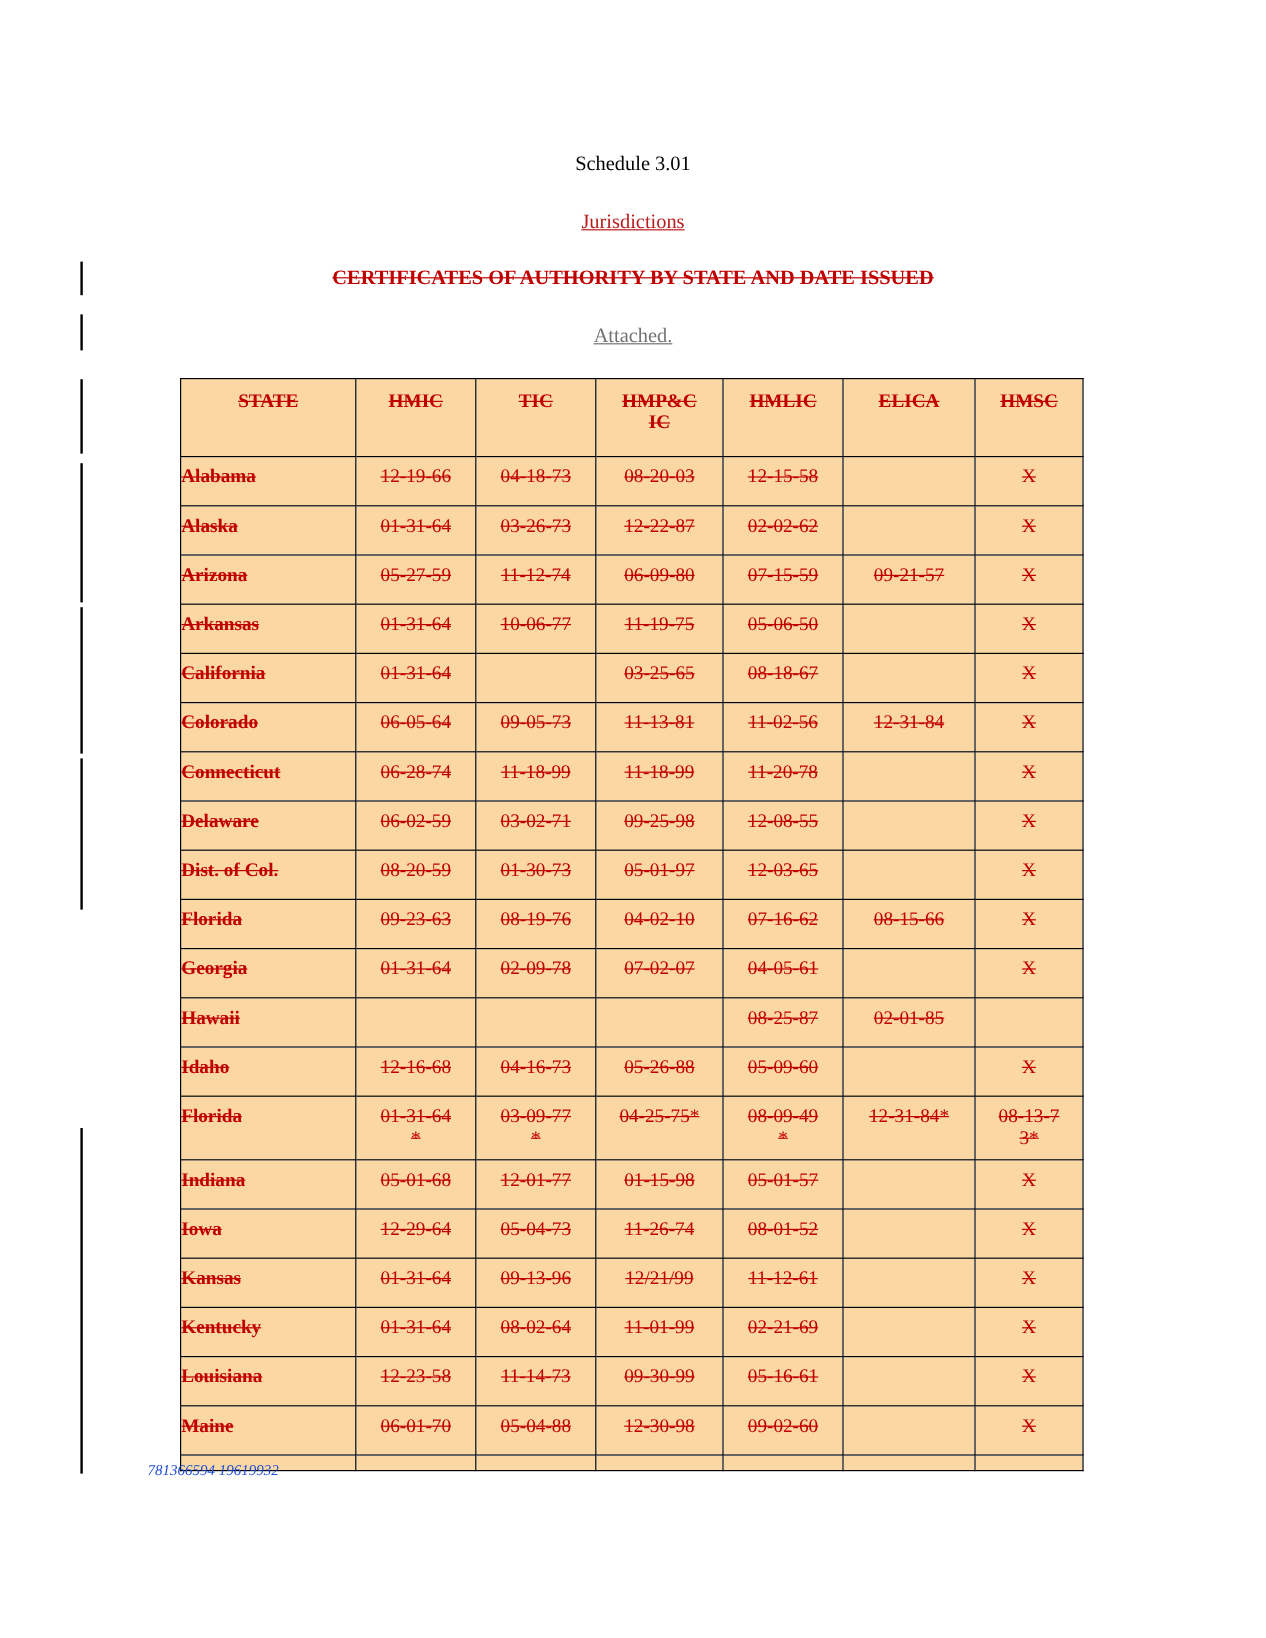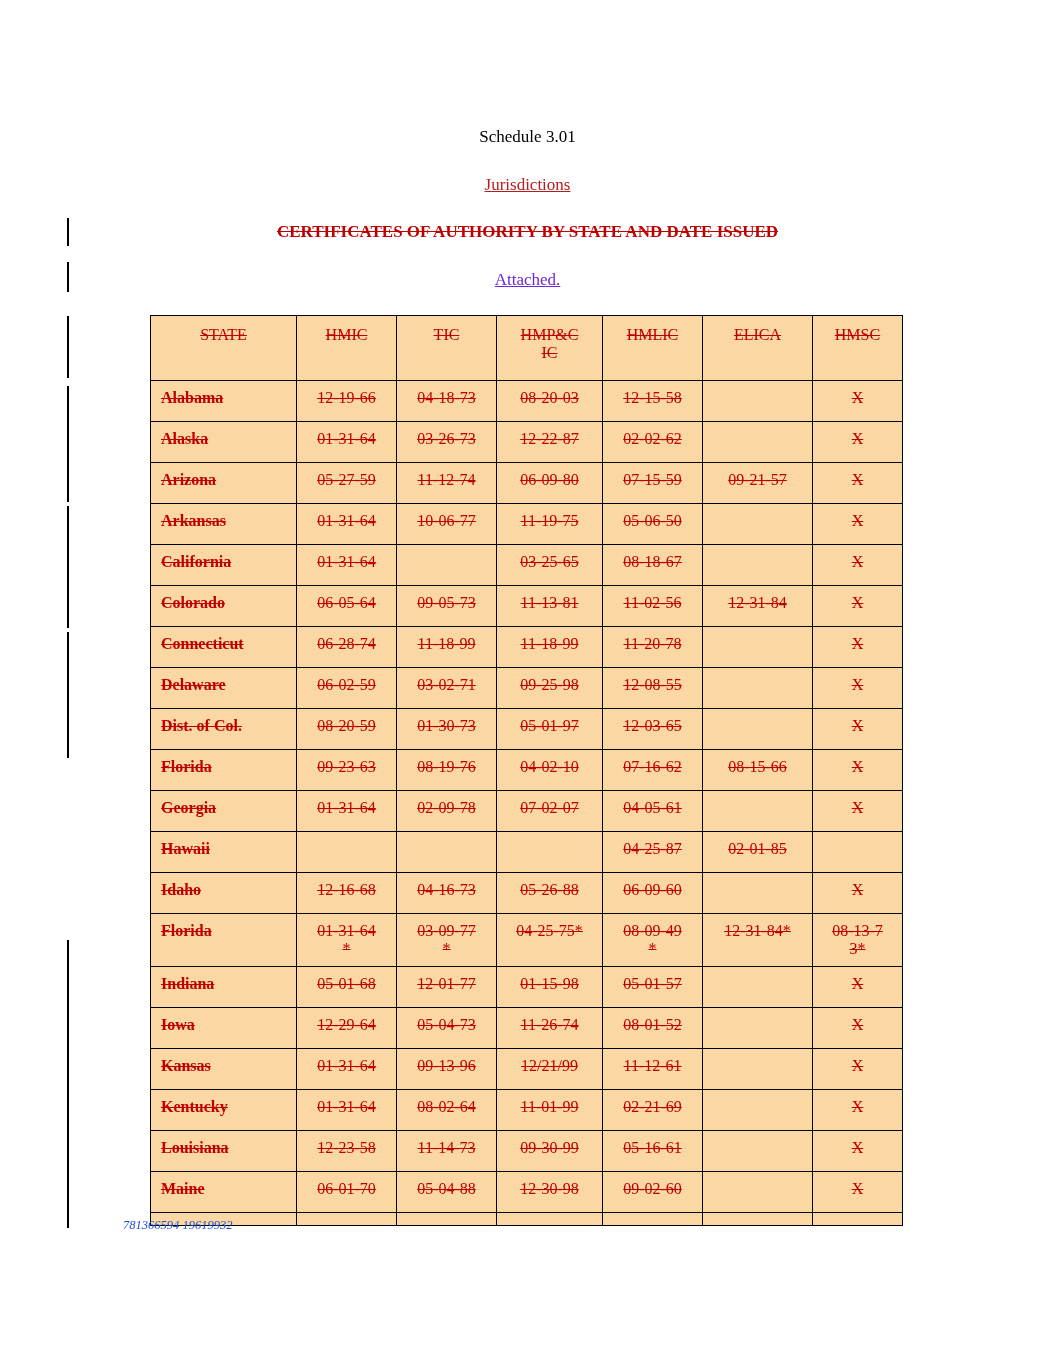--- a/index.html
+++ b/index.html
@@ -46,21 +46,21 @@
   }
   .strike-heading span { text-decoration: line-through; margin-top: 24px; }
   .attached-link {
     position: absolute;
     top: 270px;
     left: 0;
     width: 1055px;
     font-size: 17px;
   }
   .attached-link a {
-    color: #6d28d9;
+    color: #737373;
     text-decoration: underline;
     cursor: pointer;
   }
   table.jur {
     position: absolute;
     top: 315px;
     left: 150px;
     border-collapse: collapse;
     table-layout: fixed;
     width: 752px;
@@ -70,30 +70,30 @@
     background: #FBD7A4;
     color: #C00000;
     font-size: 16px;
     text-decoration: line-through;
     white-space: pre-line;
     padding: 8px 4px;
     vertical-align: top;
     overflow: hidden;
   }
   table.jur th {
-    font-weight: normal;
+    font-weight: bold;
     text-align: center;
     height: 46px;
     vertical-align: top;
     padding-top: 10px;
   }
   table.jur td.state {
     font-weight: bold;
     text-align: left;
-    padding-left: 10px;
+    padding-left: 0;
   }
   table.jur td.val {
     text-align: center;
   }
   table.jur td {
     height: 24px;
   }
   table.jur tr.empty-row td {
     height: 8px;
     padding: 2px 4px;
@@ -269,30 +269,30 @@
           <td class="val">07-02-07</td>
           <td class="val">04-05-61</td>
           <td class="val"></td>
           <td class="val">X</td>
         </tr>
         <tr>
           <td class="state">Hawaii</td>
           <td class="val"></td>
           <td class="val"></td>
           <td class="val"></td>
-          <td class="val">04-25-87</td>
+          <td class="val">08-25-87</td>
           <td class="val">02-01-85</td>
           <td class="val"></td>
         </tr>
         <tr>
           <td class="state">Idaho</td>
           <td class="val">12-16-68</td>
           <td class="val">04-16-73</td>
           <td class="val">05-26-88</td>
-          <td class="val">06-09-60</td>
+          <td class="val">05-09-60</td>
           <td class="val"></td>
           <td class="val">X</td>
         </tr>
         <tr>
           <td class="state">Florida</td>
           <td class="val">01-31-64
 *</td>
           <td class="val">03-09-77
 *</td>
           <td class="val">04-25-75*</td>

